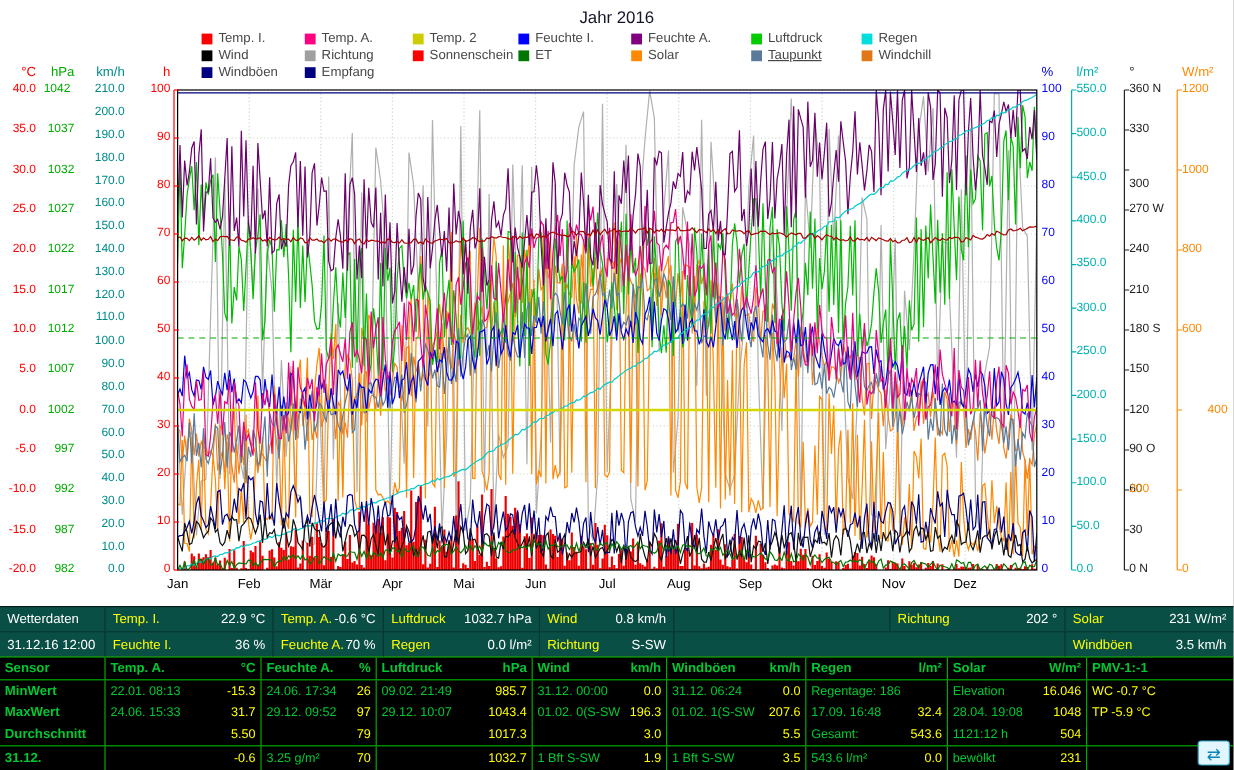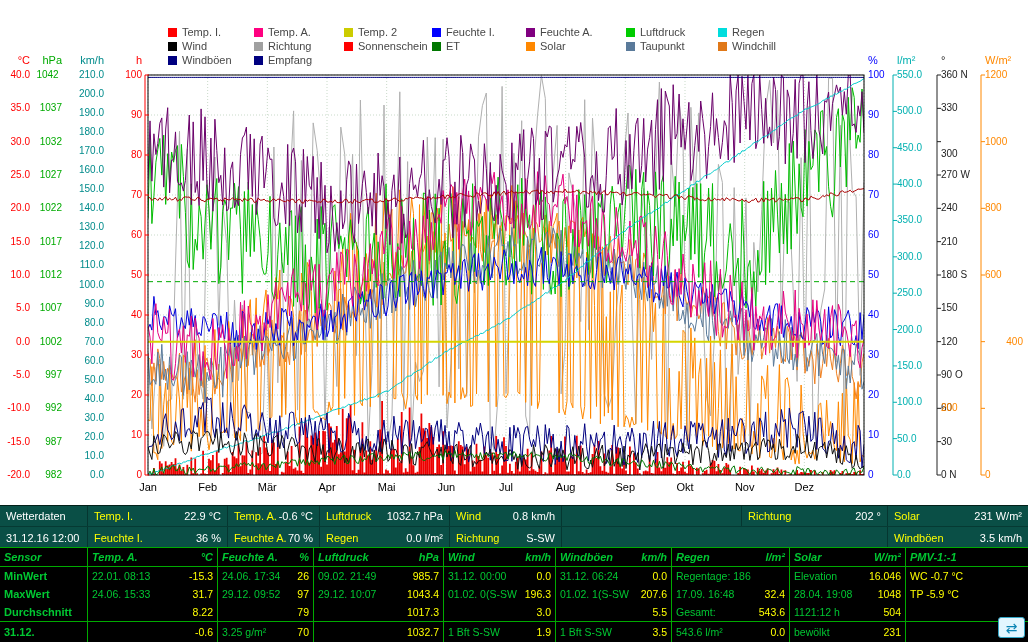--- a/index.html
+++ b/index.html
@@ -27,37 +27,38 @@
   .sb-cell.plain{justify-content:flex-start;}
   .sb-lab{color:#ffff00;font-size:11px;}
   .sb-val{color:#ffffff;font-size:11px;}
   .sw0{width:88px}.sw1{width:140px}.sw2{width:92px}.sw3{width:130px}.sw4{width:112px}
   .swf{flex:1;border-right:1px solid #053630}
   .sw6{width:146px}.sw7{width:140px;border-right:none}
 
   
   #table{position:absolute;top:547px;left:0;width:1028px;height:95px;background:#000;border-top:1px solid #00aa00;}
   .t-row{display:grid;grid-template-columns:88px 130px 96px 130px 112px 116px 118px 116px 122px;}
-  .t-header{height:19px;border-bottom:1px solid #00aa00;font-style:italic;}
+  .t-header{height:19px;border-bottom:1px solid #00aa00;}
   .t-r{height:18px;}
   .t-last{height:21px;border-top:1px solid #00aa00;}
   .t-cell{display:flex;justify-content:space-between;align-items:center;padding:0 4px;border-right:1px solid #00aa00;white-space:nowrap;overflow:hidden;font-size:10.5px;}
   .t-cell:last-child{border-right:none;}
   .g{color:#00c832}.y{color:#ffff00}.b{font-weight:bold;font-size:11px;}
 
   #switch-btn{position:absolute;right:3px;bottom:4px;width:27px;height:21px;background:#e2f6ff;
     border:1px solid #35a8c8;border-radius:3px;display:flex;align-items:center;justify-content:center;
     color:#0a84b4;font-size:14px;line-height:14px;cursor:pointer;}
 </style>
 </head>
 <body>
 
 <div id="app">
 
   <div id="chart-panel">
+    <div id="page-title">Jahr 2016</div>
     <div id="legend">
         <div class="lg-row">
           <div class="lg-item" style="width: 86px;">
             <span class="lg-sw" style="background: rgb(255, 0, 0);"></span>
             <span>Temp. I.</span>
           </div>
           <div class="lg-item" style="width: 90px;">
             <span class="lg-sw" style="background: rgb(255, 0, 128);"></span>
             <span>Temp. A.</span>
           </div>
@@ -96,21 +97,21 @@
             <span>Sonnenschein</span>
           </div>
           <div class="lg-item" style="width: 94px;">
             <span class="lg-sw" style="background: rgb(0, 119, 0);"></span>
             <span>ET</span>
           </div>
           <div class="lg-item" style="width: 100px;">
             <span class="lg-sw" style="background: rgb(255, 136, 0);"></span>
             <span>Solar</span>
           </div>
-          <div class="lg-item" style="width: 92px;">
+          <div class="lg-item" style="width: 92px; text-decoration: underline;">
             <span class="lg-sw" style="background: rgb(90, 122, 154);"></span>
             <span>Taupunkt</span>
           </div>
           <div class="lg-item" style="width: 100px;">
             <span class="lg-sw" style="background: rgb(224, 120, 24);"></span>
             <span>Windchill</span>
           </div>
         </div>
         <div class="lg-row">
           <div class="lg-item" style="width: 86px;">
@@ -527,21 +528,21 @@
           <span class="y">TP -5.9 °C</span>
         </div>
     </div>
 
     <div class="t-row t-r">
       <div class="t-cell">
           <span class="g b">Durchschnitt</span>
         </div>
       <div class="t-cell">
           <span class="g"></span>
-          <span class="y">8.22</span>
+          <span class="y">5.50</span>
         </div>
       <div class="t-cell">
           <span class="g"></span>
           <span class="y">79</span>
         </div>
       <div class="t-cell">
           <span class="g"></span>
           <span class="y">1017.3</span>
         </div>
       <div class="t-cell">

